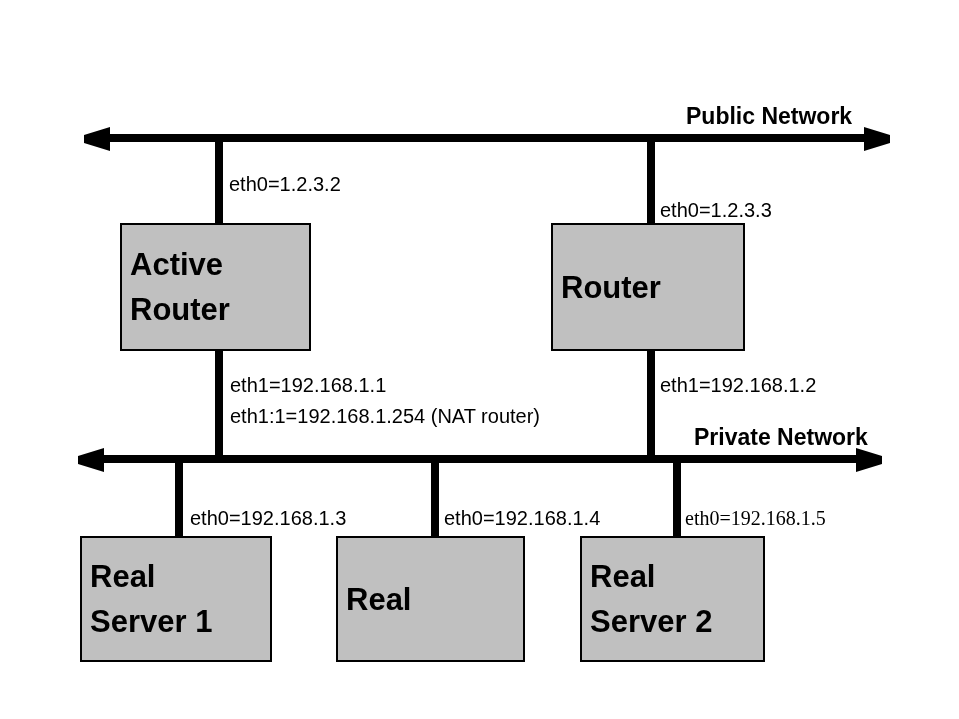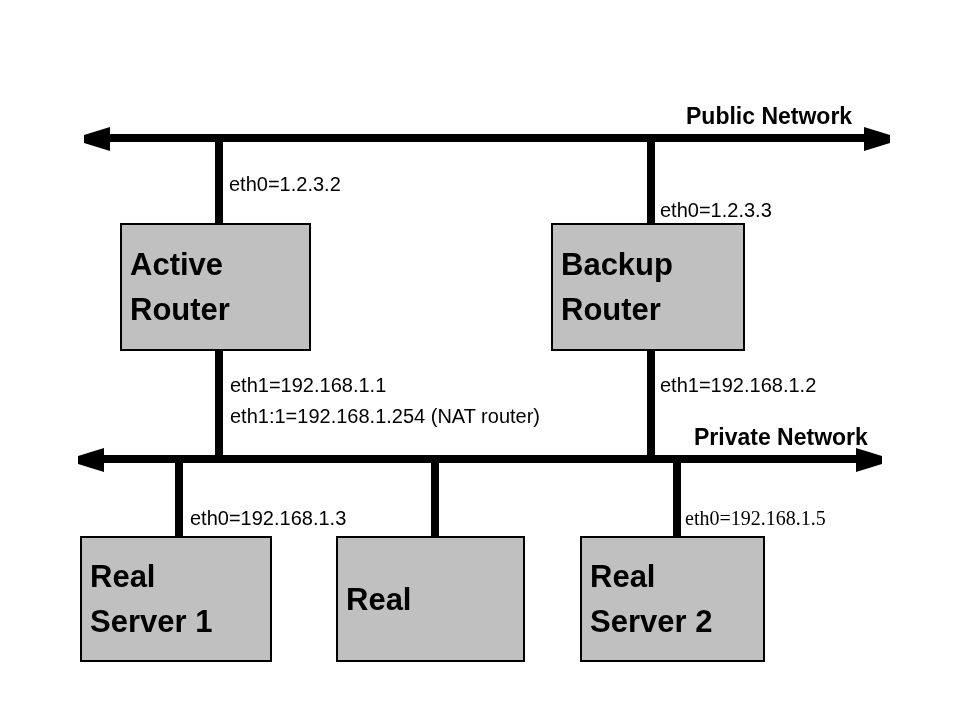--- a/index.html
+++ b/index.html
@@ -77,21 +77,20 @@
 
   <div class="if-label" style="left:217px; top:161px;">eth0=1.2.3.2</div>
 
   <div class="if-label" style="left:648px; top:187px;">eth0=1.2.3.3</div>
 
   <div class="node-box" style="left:112px; top:215px; width:191px; height:128px;">
     <span>Active</span>
     <span>Router</span>
   </div>
   <div class="node-box" style="left:543px; top:215px; width:194px; height:128px;">
-    <span>Backup</span>
     <span>Router</span>
   </div>
 
   <div class="connector" style="left:207px; top:343px; height:105px;"></div>
   <div class="connector" style="left:639px; top:343px; height:105px;"></div>
 
   <div class="if-label" style="left:218px; top:362px;">eth1=192.168.1.1</div>
   <div class="if-label" style="left:218px; top:393px;">eth1:1=192.168.1.254 (NAT router)</div>
 
   <div class="if-label" style="left:648px; top:362px;">eth1=192.168.1.2</div>
@@ -99,20 +98,21 @@
   <div class="net-label" style="left:682px; top:413px;">Private Network</div>
   <div class="bus-line" style="left:74px; top:447px; width:786px;"></div>
   <div class="arrow left" style="left:62px;  top:440px;"></div>
   <div class="arrow right" style="left:848px; top:440px;"></div>
 
   <div class="connector" style="left:167px; top:448px; height:80px;"></div>
   <div class="connector" style="left:423px; top:448px; height:80px;"></div>
   <div class="connector" style="left:665px; top:448px; height:80px;"></div>
 
   <div class="if-label" style="left:178px; top:495px;">eth0=192.168.1.3</div>
+  <div class="if-label" style="left:432px; top:495px;">eth0=192.168.1.4</div>
   <div class="if-label" style="left:673px; top:495px;font-family:Liberation Serif, serif;">eth0=192.168.1.5</div>
 
   <div class="node-box" style="left:72px; top:528px; width:192px; height:126px;">
     <span>Real</span>
     <span>Server 1</span>
   </div>
   <div class="node-box" style="left:328px; top:528px; width:189px; height:126px;">
     <span>Real</span>
   </div>
   <div class="node-box" style="left:572px; top:528px; width:185px; height:126px;">

